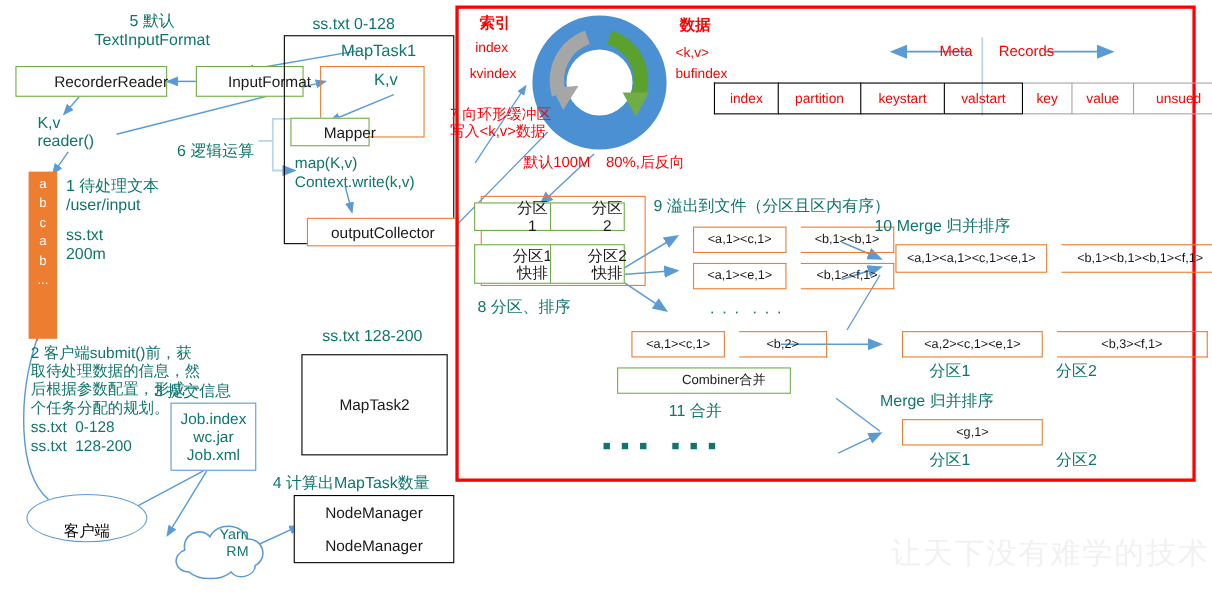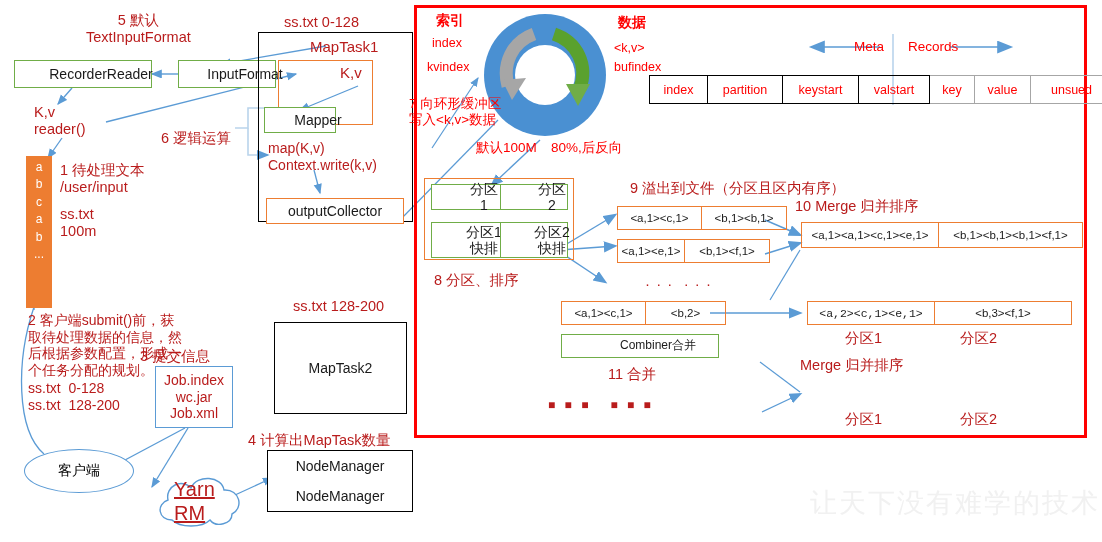--- a/index.html
+++ b/index.html
@@ -2,41 +2,41 @@
 <html><head>
 <meta charset="utf-8">
 <style>
   html,body{margin:0;padding:0;}
   body{
     width:1102px;height:542px;background:#ffffff;position:relative;
     font-family:"Liberation Sans","DejaVu Sans",sans-serif;
     overflow:hidden;
   }
   .abs{position:absolute;box-sizing:border-box;}
-  .txt{position:absolute;white-space:pre;line-height:1.18;color:#b91c1c;font-size:14px;}
+  .txt{position:absolute;white-space:pre;line-height:1.18;color:#0f766e;font-size:14px;}
   .txt-red{color:#ff0000;}
   .box{position:absolute;box-sizing:border-box;background:#fff;
        display:flex;align-items:center;justify-content:center;text-align:center;
        font-size:14px;color:#1a1a1a;line-height:1.15;}
   .b-green{border:1.6px solid #70ad47;padding-left:36px;}
-  .b-orange{border:1.6px solid #ed7d31;}
+  .b-orange{border:1.6px solid #ed7d31;margin-left:13px;}
   .b-black{border:1.8px solid #000000;}
   .b-blue{border:1.4px solid #5b9bd5;}
   .b-gray{border:1.3px solid #a6a6a6;}
   .b-redthick{border:3px solid #ff0000;}
   svg{position:absolute;left:0;top:0;overflow:visible;}
   .wm{position:absolute;color:#f1f1f1;font-size:27px;font-family:"DejaVu Sans",sans-serif;
       letter-spacing:2px;white-space:nowrap;}
   .cell{display:flex;align-items:center;justify-content:center;height:100%;
         font-size:12.5px;color:#ff0000;box-sizing:border-box;}
   .orangeblock{position:absolute;background:#ed7d31;box-sizing:border-box;
         color:#ffffff;font-size:12px;display:flex;flex-direction:column;
         align-items:center;justify-content:flex-start;padding-top:3px;line-height:1.45;}
   .ellipse{position:absolute;box-sizing:border-box;border:1.4px solid #5b9bd5;
-        border-radius:50%;display:flex;align-items:center;justify-content:center;
+        border-radius:50%;display:flex;align-items:flex-end;justify-content:center;
         font-size:14px;background:#fff;}
   .flexrow{display:flex;}
 </style>
 </head>
 <body>
 
 <svg width="1102" height="542">
   <defs>
     <marker id="ah-blue" markerWidth="9" markerHeight="9" refX="7" refY="3.2" orient="auto">
       <path d="M0,0 L8,3.2 L0,6.4 z" fill="#5b9bd5"></path>
@@ -115,21 +115,21 @@
   <span>b</span>
   <span>c</span>
   <span>a</span>
   <span>b</span>
   <span>...</span>
 </div>
 
 <div class="txt" style="left:60px;top:162px;font-size:14.5px;">1 待处理文本
 /user/input</div>
 <div class="txt" style="left:60px;top:206px;font-size:14.5px;">ss.txt
-100m</div>
+200m</div>
 
 <div class="txt" style="left:28px;top:312px;font-size:14px;">2 客户端submit()前，获
 取待处理数据的信息，然
 后根据参数配置，形成一
 个任务分配的规划。</div>
 <div class="txt" style="left:28px;top:380px;font-size:14px;">ss.txt  0-128
 ss.txt  128-200</div>
 
 <div class="txt" style="left:140px;top:348px;font-size:14.5px;">3 提交信息</div>
 
@@ -141,21 +141,21 @@
 
 <div class="ellipse" style="left:24px;top:449px;width:110px;height:44px;">
   <span>客户端</span>
 </div>
 
 <div class="abs" style="left:152px;top:470px;width:96px;height:62px;">
   <svg width="96" height="62">
     <path d="M20,50 C6,50 4,34 16,30 C13,16 30,8 39,18 C45,4 70,6 72,20
              C88,19 92,38 80,44 C80,54 64,58 58,50 C50,58 28,58 20,50 Z" fill="#ffffff" stroke="#5b9bd5" stroke-width="1.4"></path>
   </svg>
-  <div class="txt" style="left:22px;top:8px;text-align:left;width:52px;font-size:20px;text-decoration:underline;">Yarn
+  <div class="txt" style="left:22px;top:8px;text-align:right;width:52px;font-size:13px;">Yarn
 RM</div>
 </div>
 
 <div class="txt" style="left:248px;top:432px;font-size:14.5px;">4 计算出MapTask数量</div>
 
 <div class="box b-black" style="left:267px;top:450px;width:146px;height:62px;flex-direction:column;justify-content:space-around;">
   <span>NodeManager</span>
   <span>NodeManager</span>
 </div>
 
@@ -235,28 +235,28 @@
 <div class="box b-green" style="left:431px;top:222px;width:70px;height:36px;">
   <span style="white-space:pre;">分区1
 快排</span>
 </div>
 <div class="box b-green" style="left:500px;top:222px;width:68px;height:36px;">
   <span style="white-space:pre;">分区2
 快排</span>
 </div>
 <div class="txt" style="left:434px;top:272px;font-size:14.5px;">8 分区、排序</div>
 
-<div class="txt" style="left:594px;top:180px;font-size:14.5px;margin-left:36px;">9 溢出到文件（分区且区内有序）</div>
+<div class="txt" style="left:594px;top:180px;font-size:14.5px;">9 溢出到文件（分区且区内有序）</div>
 
 <div class="abs flexrow" style="left:617px;top:206px;height:24px;">
   <div class="cell b-orange" style="width:85px;color:#1a1a1a;font-size:11.5px;">&lt;a,1&gt;&lt;c,1&gt;</div>
   <div class="cell b-orange" style="width:85px;border-left:none;color:#1a1a1a;font-size:11.5px;">&lt;b,1&gt;&lt;b,1&gt;</div>
 </div>
 <div class="abs flexrow" style="left:617px;top:239px;height:24px;">
-  <div class="cell b-orange" style="width:68px;color:#1a1a1a;font-size:11.5px;">&lt;a,1&gt;&lt;e,1&gt;</div>
+  <div class="cell b-orange" style="width:85px;color:#1a1a1a;font-size:11.5px;">&lt;a,1&gt;&lt;e,1&gt;</div>
   <div class="cell b-orange" style="width:85px;border-left:none;color:#1a1a1a;font-size:11.5px;">&lt;b,1&gt;&lt;f,1&gt;</div>
 </div>
 <div class="txt" style="left:645px;top:275px;font-size:15px;letter-spacing:1px;">· · ·  · · ·</div>
 
 <div class="txt" style="left:795px;top:198px;font-size:14.5px;">10 Merge 归并排序</div>
 <div class="abs flexrow" style="left:801px;top:222px;height:26px;">
   <div class="cell b-orange" style="width:138px;color:#1a1a1a;font-size:11.5px;">&lt;a,1&gt;&lt;a,1&gt;&lt;c,1&gt;&lt;e,1&gt;</div>
   <div class="cell b-orange" style="width:144px;border-left:none;color:#1a1a1a;font-size:11.5px;">&lt;b,1&gt;&lt;b,1&gt;&lt;b,1&gt;&lt;f,1&gt;</div>
 </div>
 
@@ -264,26 +264,27 @@
   <div class="cell b-orange" style="width:85px;color:#1a1a1a;font-size:11.5px;">&lt;a,1&gt;&lt;c,1&gt;</div>
   <div class="cell b-orange" style="width:80px;border-left:none;color:#1a1a1a;font-size:11.5px;">&lt;b,2&gt;</div>
 </div>
 <div class="box b-green" style="left:561px;top:334px;width:158px;height:24px;font-size:12px;">
   <span>Combiner合并</span>
 </div>
 <div class="txt" style="left:608px;top:366px;font-size:14.5px;">11 合并</div>
 <div class="txt" style="left:548px;top:398px;font-size:12px;letter-spacing:3px;">■ ■ ■   ■ ■ ■</div>
 
 <div class="abs flexrow" style="left:807px;top:301px;height:24px;">
-  <div class="cell b-orange" style="width:128px;color:#1a1a1a;font-size:11.5px;font-family:Liberation Mono, monospace;">&lt;a,2&gt;&lt;c,1&gt;&lt;e,1&gt;</div>
+  <div class="cell b-orange" style="width:128px;color:#1a1a1a;font-size:11.5px;">&lt;a,2&gt;&lt;c,1&gt;&lt;e,1&gt;</div>
   <div class="cell b-orange" style="width:137px;border-left:none;color:#1a1a1a;font-size:11.5px;">&lt;b,3&gt;&lt;f,1&gt;</div>
 </div>
 <div class="txt" style="left:845px;top:330px;font-size:14.5px;">分区1</div>
 <div class="txt" style="left:960px;top:330px;font-size:14.5px;">分区2</div>
 
 <div class="txt" style="left:800px;top:357px;font-size:14.5px;">Merge 归并排序</div>
 
 <div class="abs flexrow" style="left:807px;top:381px;height:24px;">
+  <div class="cell b-orange" style="width:128px;color:#1a1a1a;font-size:11.5px;">&lt;g,1&gt;</div>
 </div>
 <div class="txt" style="left:845px;top:411px;font-size:14.5px;">分区1</div>
 <div class="txt" style="left:960px;top:411px;font-size:14.5px;">分区2</div>
 
 <div class="wm" style="left:810px;top:485px;">让天下没有难学的技术</div>
 
 </body></html>

